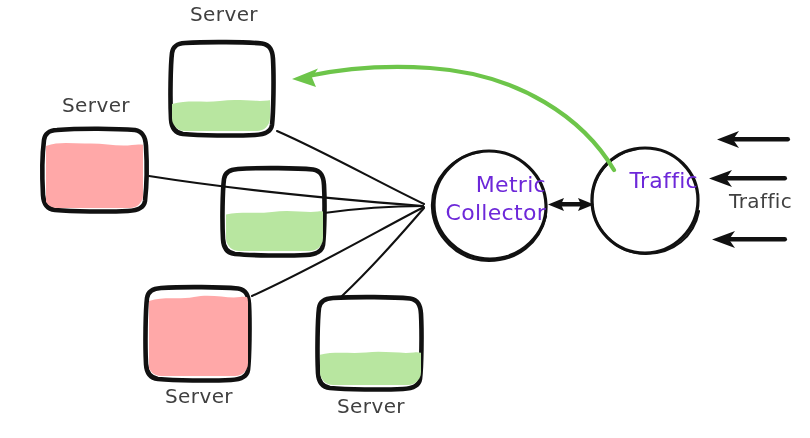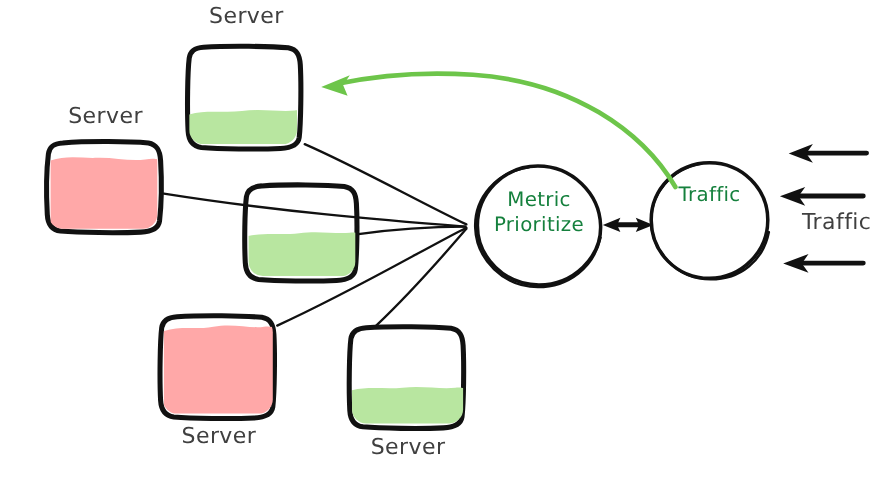--- a/index.html
+++ b/index.html
@@ -29,25 +29,25 @@
     color: #404040;
     font-family: "DejaVu Sans", sans-serif;
     font-size: 20px;
     letter-spacing: 0.4px;
     white-space: nowrap;
     line-height: 1.18;
     -webkit-font-smoothing: antialiased;
   }
   .circle-label {
     position: absolute;
-    color: #15803d;
-    font-family: "DejaVu Sans", sans-serif;
-    font-size: 18px;
+    color: #6d28d9;
+    font-family: "DejaVu Sans", sans-serif;
+    font-size: 22px;
     letter-spacing: 0.3px;
-    text-align: center;
+    text-align: right;
     line-height: 1.25;
     white-space: nowrap;
   }
   .green-note {
     position: absolute;
     color: #34c060;
     font-family: "DejaVu Sans", sans-serif;
     font-size: 16px;
     text-align: center;
     line-height: 1.45;
@@ -188,21 +188,21 @@
   <div class="node-label" style="left:62px; top:94px;">Server</div>
 
   <div class="node-label" style="left:190px; top:3px;">Server</div>
 
   <div class="node-label" style="left:165px; top:385px;">Server</div>
 
   <div class="node-label" style="left:337px; top:395px;">Server</div>
 
   <div class="circle-label" style="left:434px; top:171px; width:112px;">
     <div>Metric</div>
-    <div>Prioritize</div>
+    <div>Collector</div>
   </div>
 
   <div class="circle-label" style="left:592px; top:167px; width:106px;">
     <div>Traffic</div>
   </div>
 
 
   <div class="node-label" style="left:729px; top:190px;">Traffic</div>
 
 </div>

